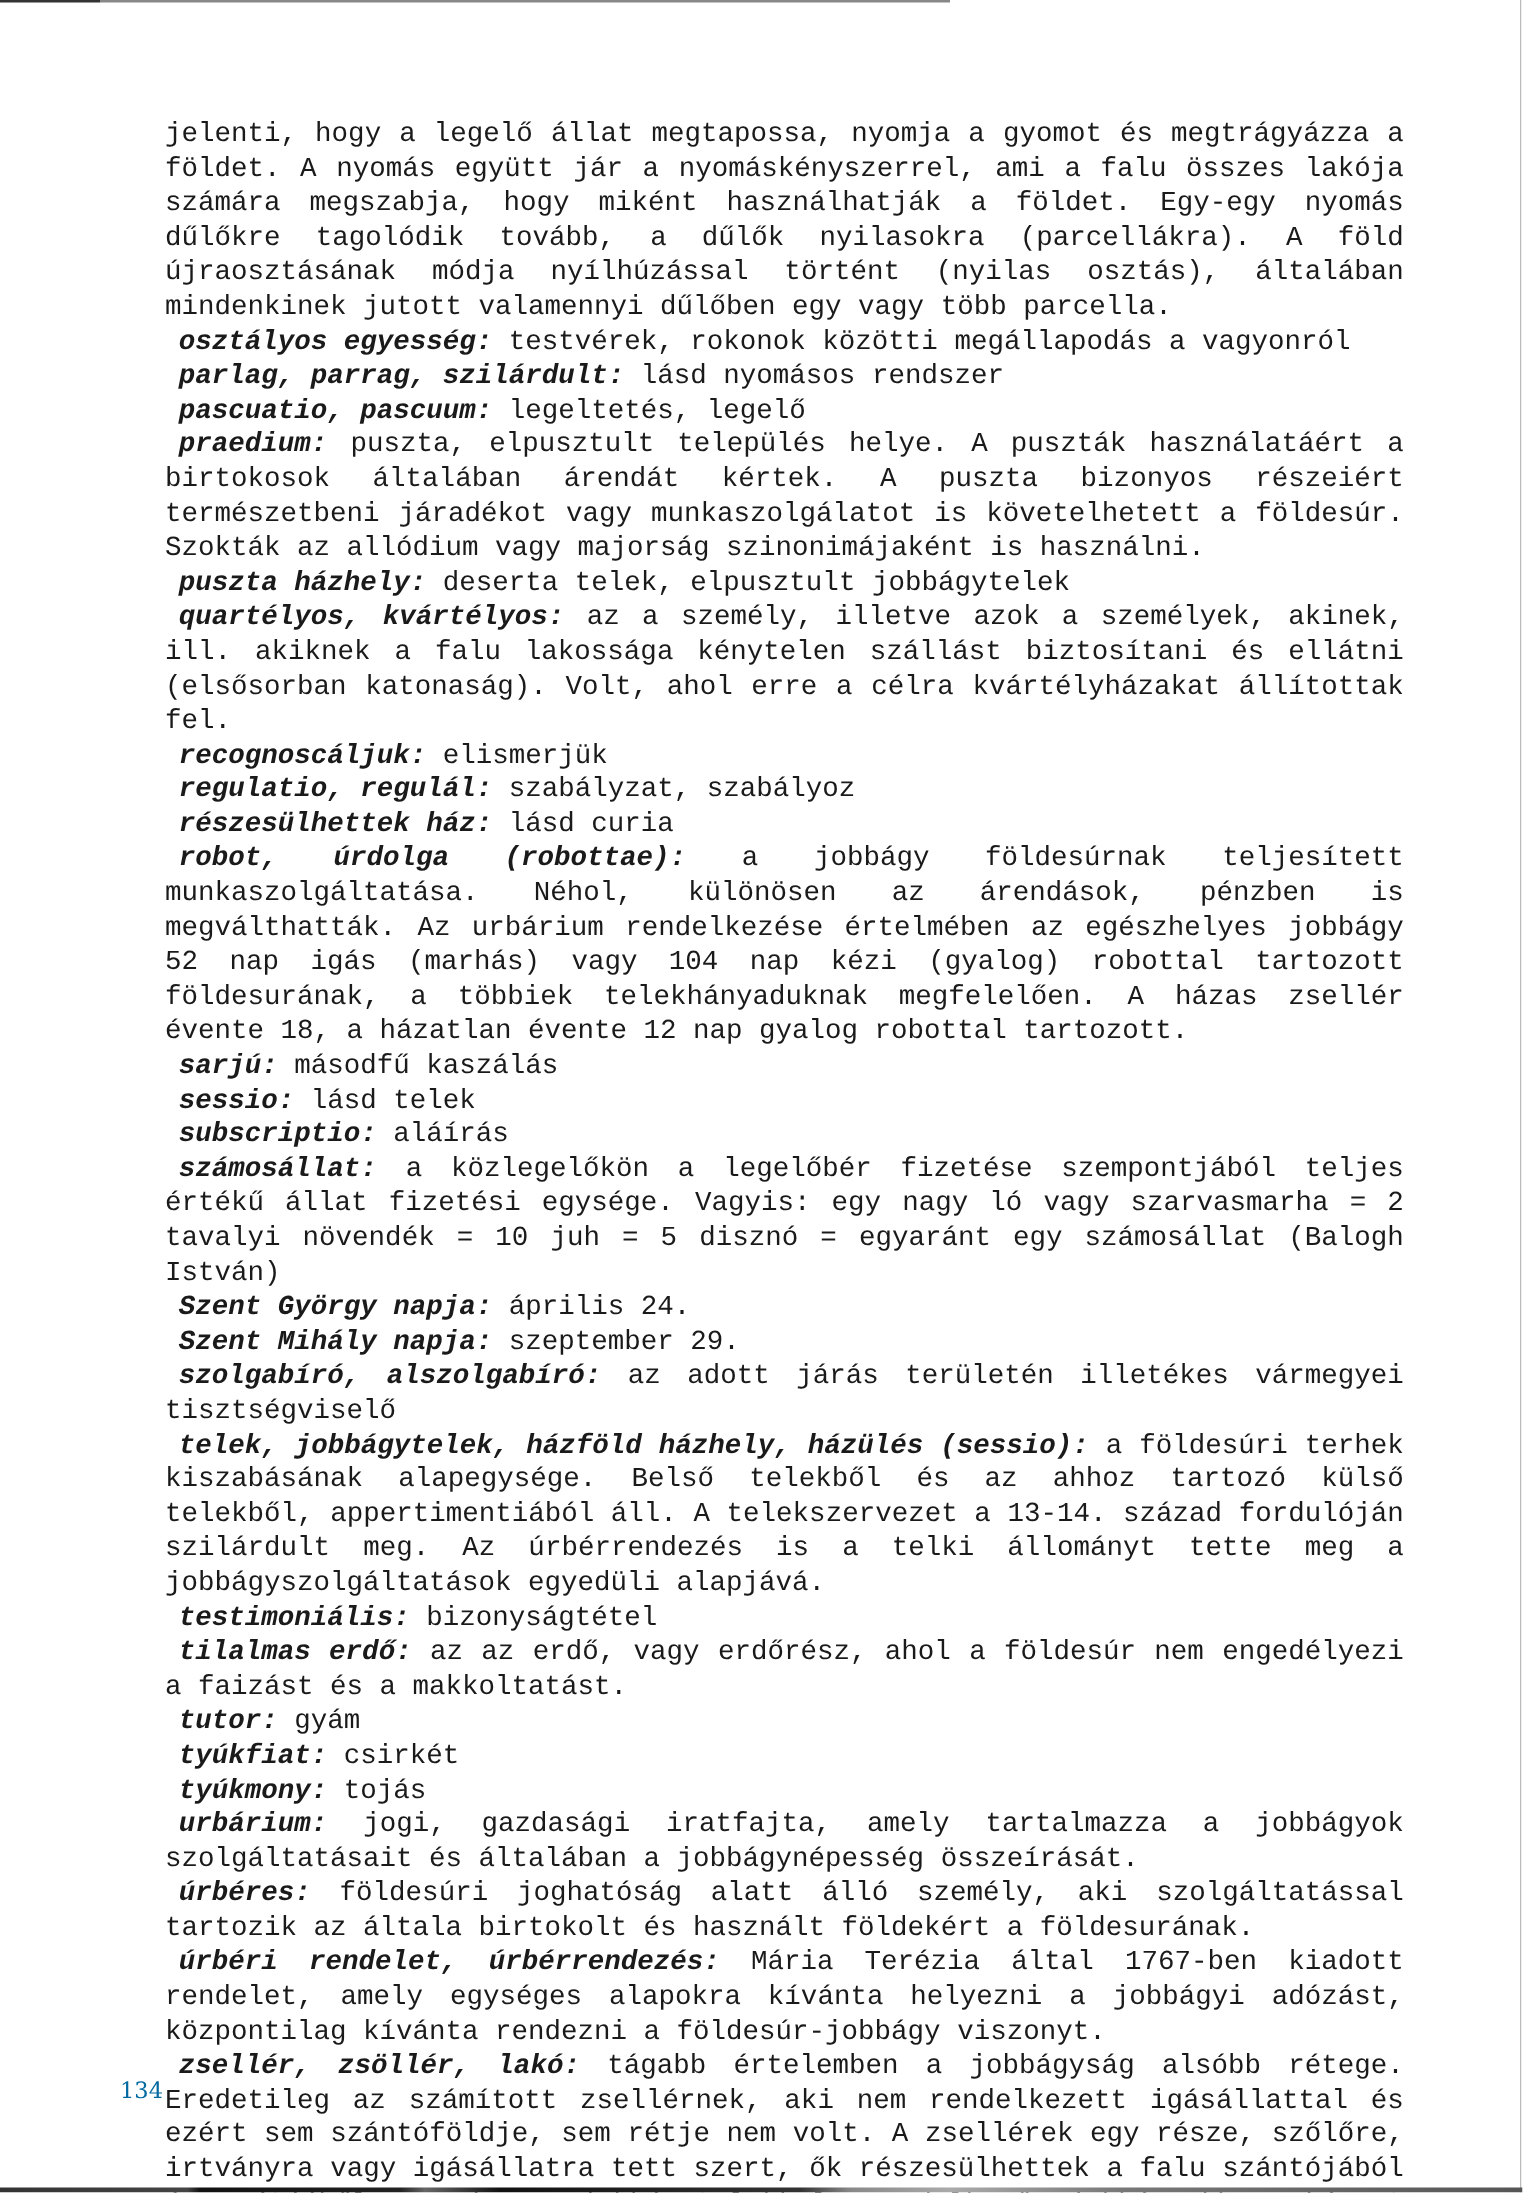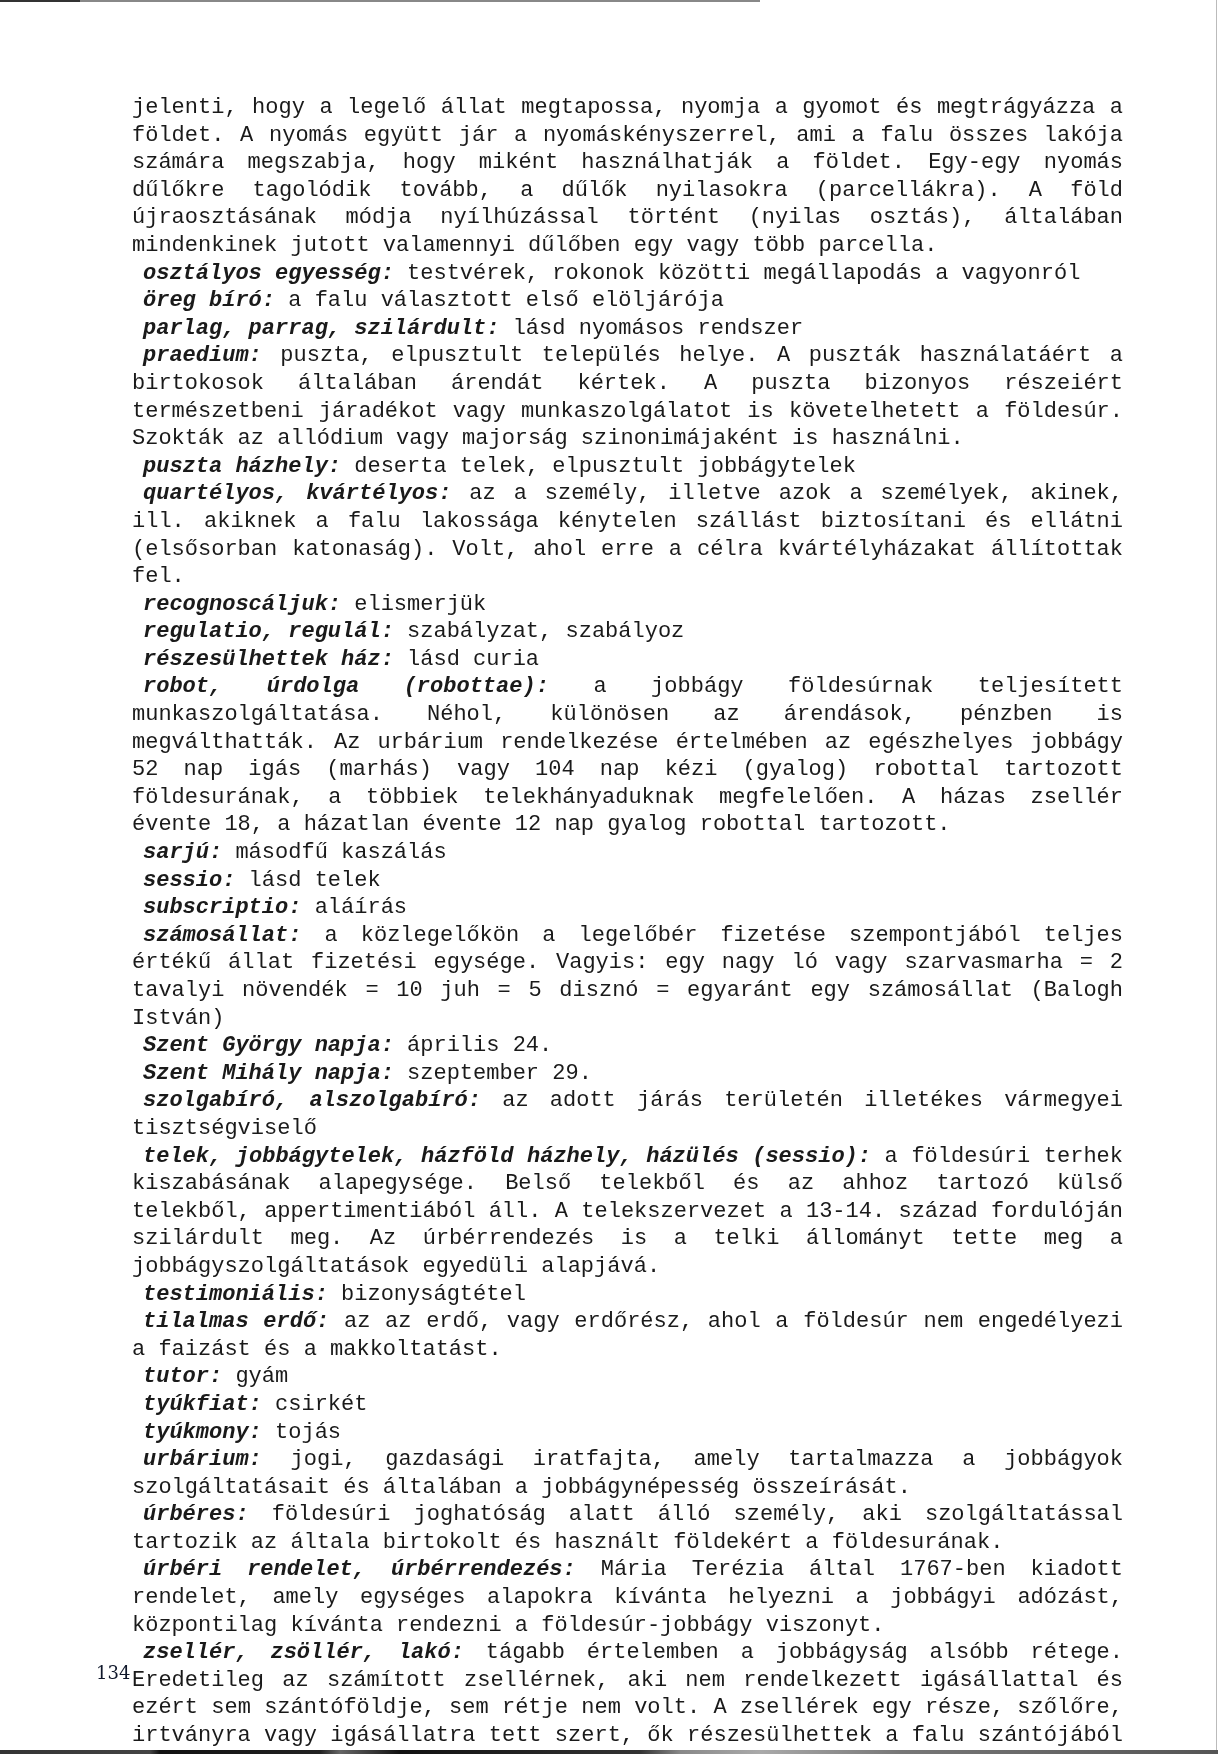--- a/index.html
+++ b/index.html
@@ -11,35 +11,35 @@
     position: absolute; left: 101px; top: 94px; width: 1022px;
     font-family: Liberation Mono, monospace;
     font-size: 22px; line-height: 27.6px; color: #1a1a1a;
     text-align: justify;
   }
   .para { padding-left: 31px; margin: 0; }
   .entry { margin: 0; padding-left: 31px; text-indent: -31px; }
   .term { font-weight: bold; font-style: italic; margin-left: 42px; }
   .pagenum {
     position: absolute; left: 96px; top: 1662px;
-    font-family: "DejaVu Serif", "Liberation Serif", serif; font-size: 18px; color: #0f172a;
+    font-family: "DejaVu Serif", "Liberation Serif", serif; font-size: 18px; color: #0369a1;
   }
 </style>
 </head>
 <body>
 
 <div class="topline"></div>
 <div class="rightline"></div>
 
 <div class="content">
   <p class="para">jelenti, hogy a legelő állat megtapossa, nyomja a gyomot és megtrágyázza a földet. A nyomás együtt jár a nyomáskényszerrel, ami a falu összes lakója számára megszabja, hogy miként használhatják a földet. Egy-egy nyomás dűlőkre tagolódik tovább, a dűlők nyilasokra (parcellákra). A föld újraosztásának módja nyílhúzással történt (nyilas osztás), általában mindenkinek jutott valamennyi dűlőben egy vagy több parcella.</p>
   <div id="entries">
       <p class="entry"><span class="term">osztályos egyesség:</span><span> testvérek, rokonok közötti megállapodás a vagyonról</span></p>
-      <p class="entry"><span class="term">öreg bíró:</span><span> a falu választott első elöljárója</span></p>
       <p class="entry"><span class="term">parlag, parrag, szilárdult:</span><span> lásd nyomásos rendszer</span></p>
+      <p class="entry"><span class="term">pascuatio, pascuum:</span><span> legeltetés, legelő</span></p>
       <p class="entry"><span class="term">praedium:</span><span> puszta, elpusztult település helye. A puszták használatáért a birtokosok általában árendát kértek. A puszta bizonyos részeiért természetbeni járadékot vagy munkaszolgálatot is követelhetett a földesúr. Szokták az allódium vagy majorság szinonimájaként is használni.</span></p>
       <p class="entry"><span class="term">puszta házhely:</span><span> deserta telek, elpusztult jobbágytelek</span></p>
       <p class="entry"><span class="term">quartélyos, kvártélyos:</span><span> az a személy, illetve azok a személyek, akinek, ill. akiknek a falu lakossága kénytelen szállást biztosítani és ellátni (elsősorban katonaság). Volt, ahol erre a célra kvártélyházakat állítottak fel.</span></p>
       <p class="entry"><span class="term">recognoscáljuk:</span><span> elismerjük</span></p>
       <p class="entry"><span class="term">regulatio, regulál:</span><span> szabályzat, szabályoz</span></p>
       <p class="entry"><span class="term">részesülhettek ház:</span><span> lásd curia</span></p>
       <p class="entry"><span class="term">robot, úrdolga (robottae):</span><span> a jobbágy földesúrnak teljesített munkaszolgáltatása. Néhol, különösen az árendások, pénzben is megválthatták. Az urbárium rendelkezése értelmében az egészhelyes jobbágy 52 nap igás (marhás) vagy 104 nap kézi (gyalog) robottal tartozott földesurának, a többiek telekhányaduknak megfelelően. A házas zsellér évente 18, a házatlan évente 12 nap gyalog robottal tartozott.</span></p>
       <p class="entry"><span class="term">sarjú:</span><span> másodfű kaszálás</span></p>
       <p class="entry"><span class="term">sessio:</span><span> lásd telek</span></p>
       <p class="entry"><span class="term">subscriptio:</span><span> aláírás</span></p>

